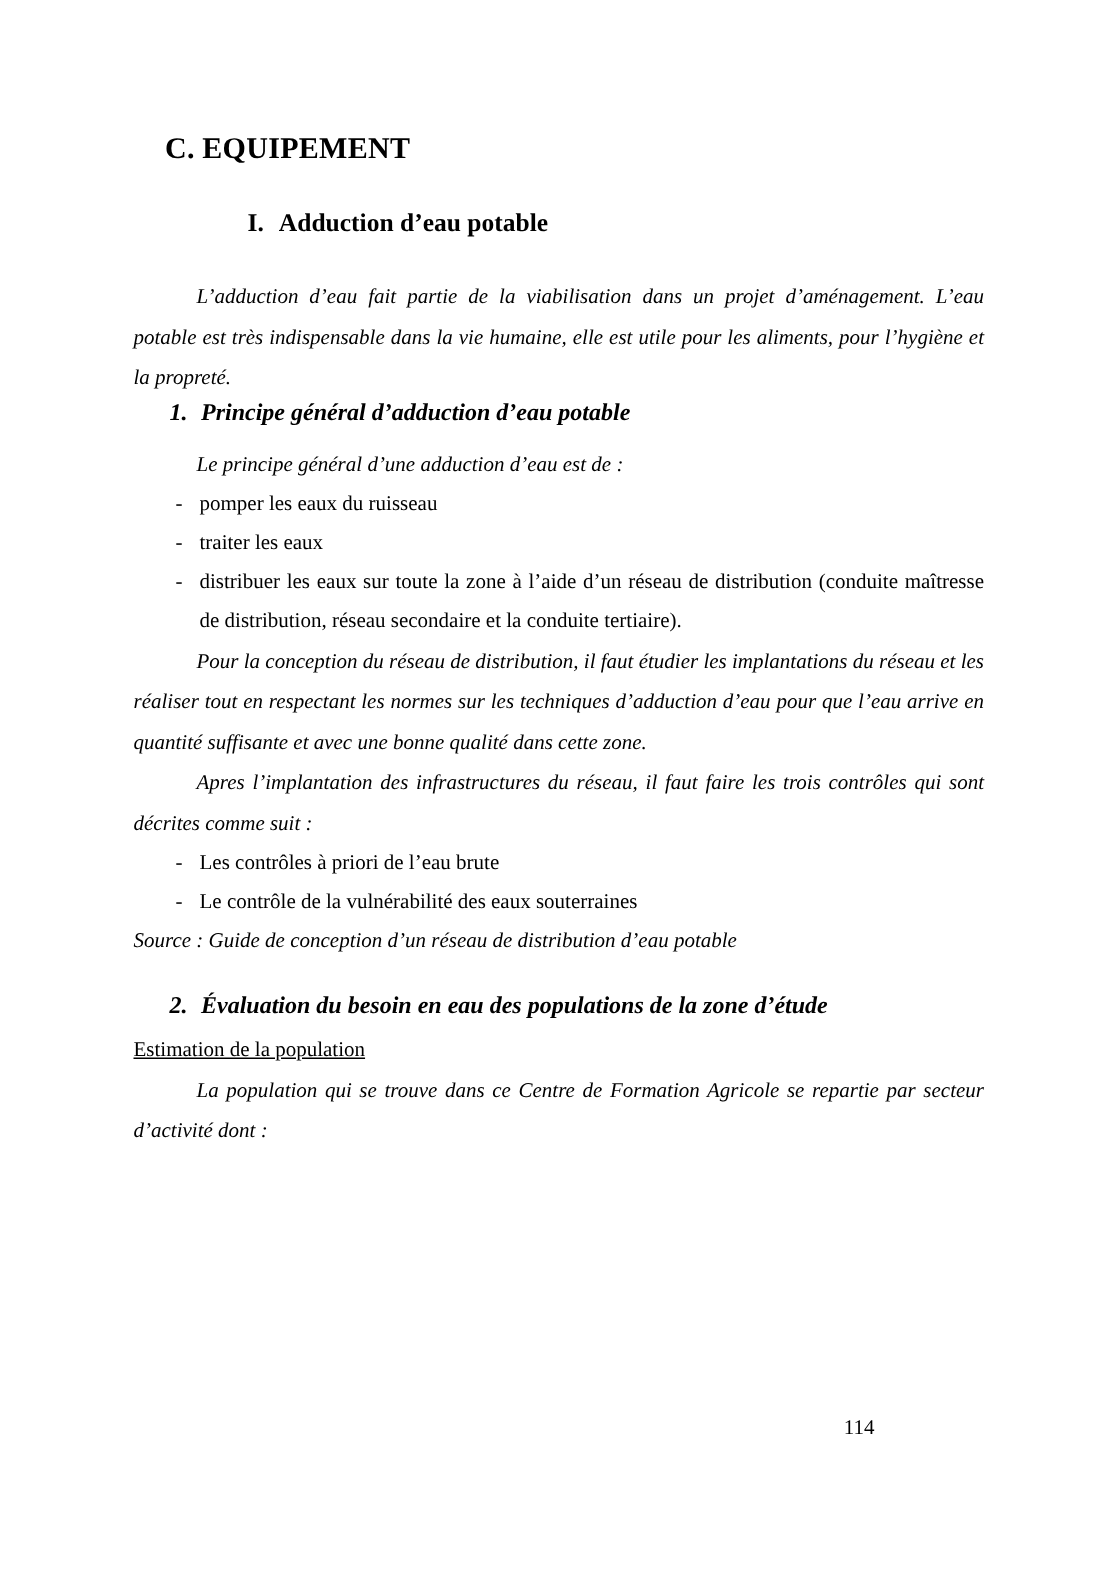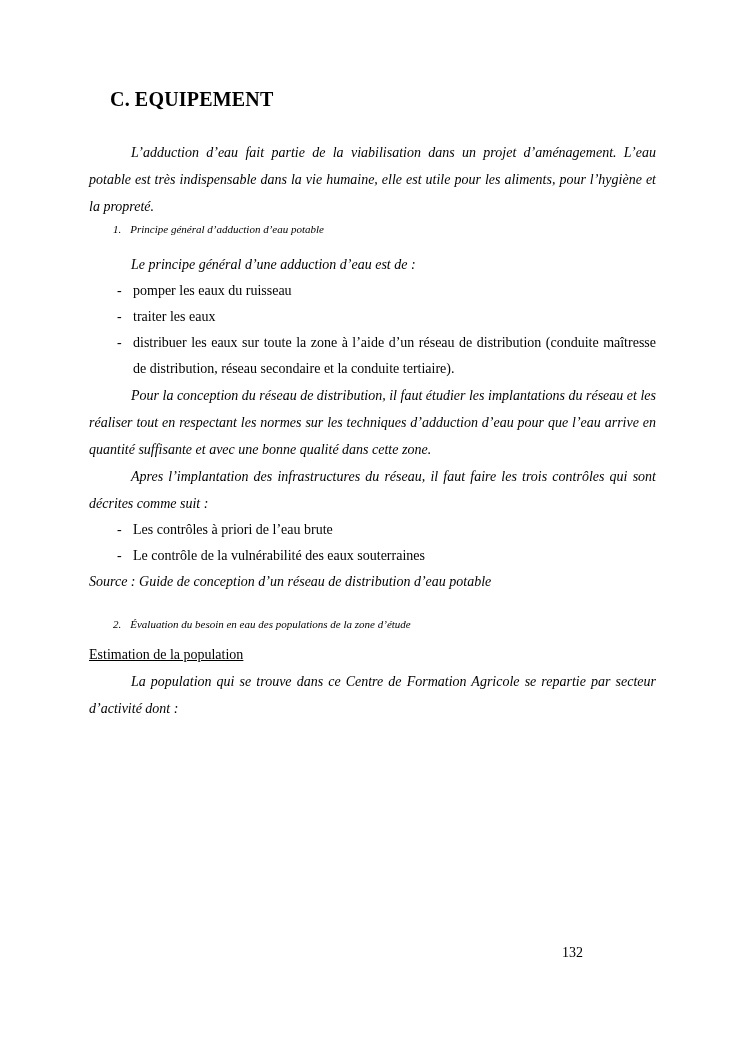--- a/index.html
+++ b/index.html
@@ -38,22 +38,22 @@
   .h-section .lbl { margin-right: 5px; }
   .h-sub {
     font-size: 17px;
     font-weight: bold;
     line-height: 20px;
     padding-left: 76px;
     margin: 0 0 26px 0;
   }
   .h-sub .lbl { margin-right: 10px; }
   .h-num {
-    font-size: 11px;
-    font-weight: normal;
+    font-size: 16px;
+    font-weight: bold;
     font-style: italic;
     line-height: 19px;
     padding-left: 24px;
     margin: 0 0 12px 0;
   }
   .h-num .lbl { margin-right: 9px; }
   p.body {
     font-size: 14px;
     line-height: 27px;
     margin: 0;
@@ -104,20 +104,23 @@
 </head>
 <body>
 
 <div class="page">
   <div class="content">
 
     <h1 class="h-section">
       <span class="lbl">C.</span><span>EQUIPEMENT</span>
     </h1>
 
+    <h2 class="h-sub">
+      <span class="lbl">I.</span><span>Adduction d’eau potable</span>
+    </h2>
 
     <p class="body indent after-intro">L’adduction d’eau fait partie de la viabilisation dans un projet d’aménagement. L’eau potable est très indispensable dans la vie humaine, elle est utile pour les aliments, pour l’hygiène et la propreté.</p>
 
     <h3 class="h-num">
       <span class="lbl">1.</span><span>Principe général d’adduction d’eau potable</span>
     </h3>
 
     <p class="body indent">Le principe général d’une adduction d’eau est de :</p>
 
     <ul class="dash-list gap-after">
@@ -138,14 +141,14 @@
 
     <h3 class="h-num part2">
       <span class="lbl">2.</span><span>Évaluation du besoin en eau des populations de la zone d’étude</span>
     </h3>
 
     <p class="underlined">Estimation de la population</p>
     <p class="body indent">La population qui se trouve dans ce Centre de Formation Agricole se repartie par secteur d’activité dont :</p>
 
   </div>
 
-  <div class="page-number">132</div>
+  <div class="page-number">114</div>
 </div>
 
 </body></html>

